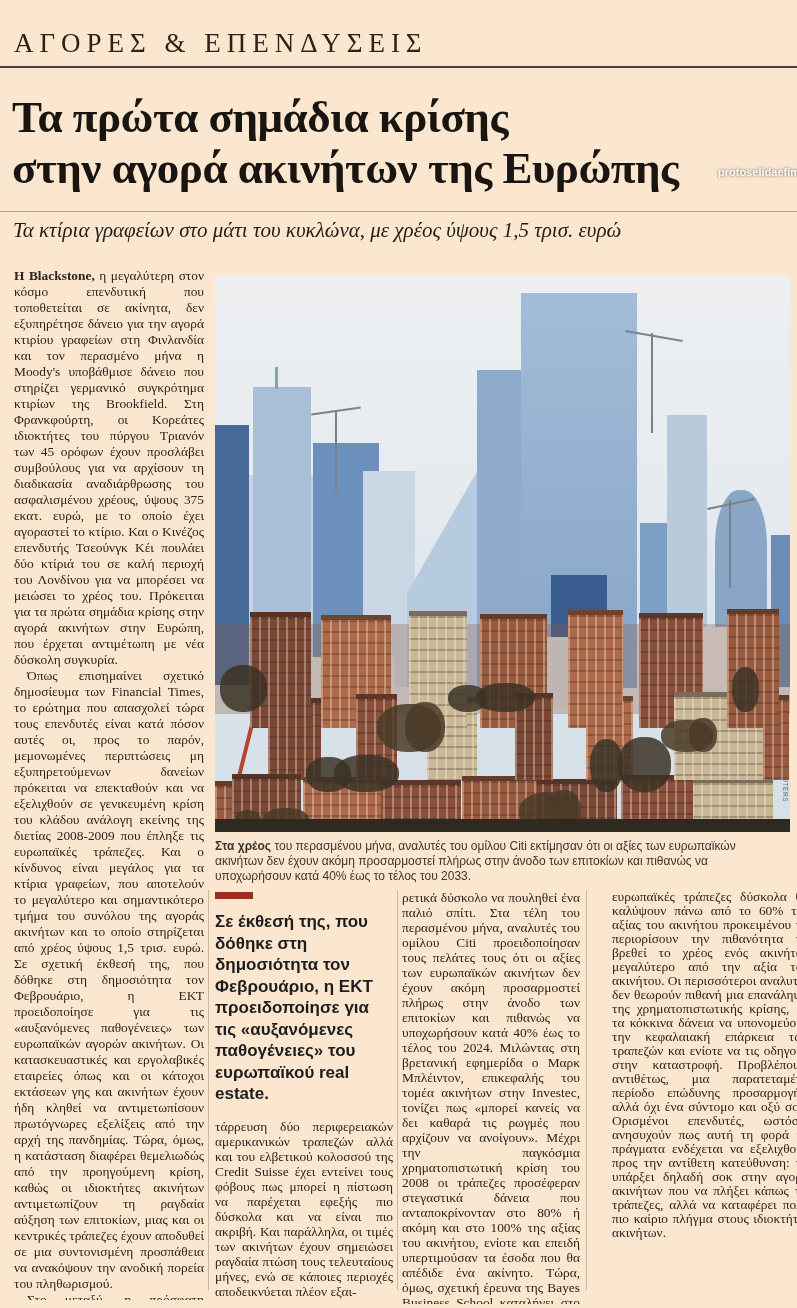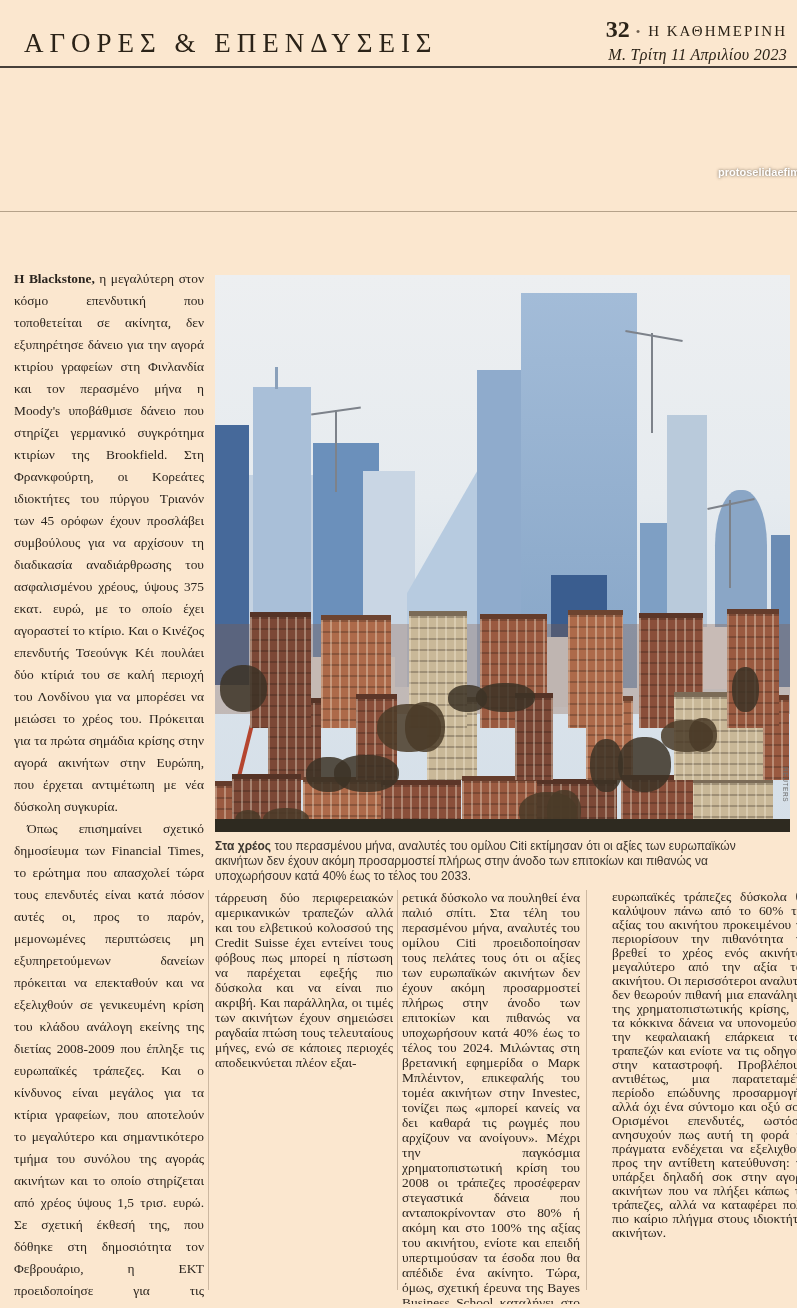--- a/index.html
+++ b/index.html
@@ -1,39 +1,39 @@
 <!DOCTYPE html>
 <html><head>
 <meta charset="utf-8">
 <style>
   html,body{margin:0;padding:0;background:#fbe7cf;}
   .page{position:relative;width:797px;height:1308px;background:#fbe7cf;overflow:hidden;
         font-family:"Liberation Serif","DejaVu Serif",serif;color:#2a241e;}
 
   
-  .hdr-section{position:absolute;left:24px;top:28px;font-size:27px;letter-spacing:6px;
+  .hdr-section{position:absolute;left:14px;top:28px;font-size:27px;letter-spacing:6px;
                color:#2b2318;font-weight:400;}
   .hdr-right{position:absolute;right:10px;top:16px;text-align:right;color:#2b2318;}
   .hdr-top{font-size:15px;letter-spacing:2px;}
   .hdr-pagenum{font-weight:bold;font-size:24px;letter-spacing:0;vertical-align:-1px;margin-right:6px;}
   .hdr-dot{color:#6b5d4d;font-size:13px;margin-right:6px;}
   .hdr-date{font-style:italic;font-size:16px;margin-top:3px;letter-spacing:.3px;}
   .hdr-rule{position:absolute;left:0;right:0;top:66px;height:2px;background:#47403a;}
 
   
   .headline{position:absolute;left:12px;top:92px;width:780px;font-size:45px;line-height:51px;
             font-weight:bold;color:#191511;letter-spacing:-0.5px;}
   .watermark{position:absolute;right:-3px;top:166px;font-family:"Liberation Sans","DejaVu Sans",sans-serif;
              font-size:11px;font-weight:bold;color:#ffffff;text-shadow:0 0 3px rgba(60,50,40,.8);z-index:9;}
   .sub-rule{position:absolute;left:0;right:0;top:211px;height:1px;background:#b5a28a;}
   .subtitle{position:absolute;left:13px;top:218px;width:770px;font-style:italic;font-size:21px;
             color:#211c17;}
 
   
-  .col{position:absolute;text-align:justify;overflow:hidden;font-size:13.4px;line-height:22px;}
+  .col{position:absolute;text-align:justify;overflow:hidden;font-size:13.4px;line-height:16px;}
   .col p{margin:0;}
   .col p.ind{text-indent:13px;}
   .lead{font-weight:bold;}
   .col1{left:14px;top:268px;width:190px;height:1032px;}
   .col2{left:215px;top:890px;width:178px;height:414px;line-height:15px;}
   .col3{left:402px;top:890px;width:178px;height:414px;line-height:15px;}
   .col4{left:612px;top:890px;width:197px;height:414px;line-height:14px;}
   .vrule{position:absolute;width:1px;background:rgba(80,60,40,.28);top:890px;height:400px;}
   .vr1{left:208px;}.vr2{left:397px;}.vr3{left:586px;}
 
@@ -95,31 +95,30 @@
            font-family:"Liberation Sans","DejaVu Sans",sans-serif;font-size:12px;line-height:15px;
            color:#3b352f;text-align:left;}
   .caption .cap-lead{font-weight:bold;}
 </style>
 </head>
 <body>
 
 <div class="page">
 
   <div class="hdr-section">ΑΓΟΡΕΣ &amp; ΕΠΕΝΔΥΣΕΙΣ</div>
-  <div class="hdr-right">
-    <div class="hdr-top">
-      <span class="hdr-pagenum">32</span><span class="hdr-dot">•</span><span>Η ΚΑΘΗΜΕΡΙΝΗ</span>
-    </div>
-    <div class="hdr-date">Μ. Τρίτη 11 Απριλίου 2023</div>
-  </div>
   <div class="hdr-rule"></div>
 
+  <h1 class="headline" style="margin:0;">
+    <span>Τα πρώτα σημάδια κρίσης</span><br>
+    <span>στην αγορά ακινήτων της Ευρώπης</span>
+  </h1>
   <div class="watermark">protoselidaefim</div>
 
   <div class="sub-rule"></div>
+  <div class="subtitle">Τα κτίρια γραφείων στο μάτι του κυκλώνα, με χρέος ύψους 1,5 τρισ. ευρώ</div>
 
   <div class="col col1">
     <p><span class="lead">Η Blackstone,</span> <span>η μεγαλύτερη στον κόσμο επενδυτική που τοποθετείται σε ακίνητα, δεν εξυπηρέτησε δάνειο για την αγορά κτιρίου γραφείων στη Φινλανδία και τον περασμένο μήνα η Moody's υποβάθμισε δάνειο που στηρίζει γερμανικό συγκρότημα κτιρίων της Brookfield. Στη Φρανκφούρτη, οι Κορεάτες ιδιοκτήτες του πύργου Τριανόν των 45 ορόφων έχουν προσλάβει συμβούλους για να αρχίσουν τη διαδικασία αναδιάρθρωσης του ασφαλισμένου χρέους, ύψους 375 εκατ. ευρώ, με το οποίο έχει αγοραστεί το κτίριο. Και ο Κινέζος επενδυτής Τσεούνγκ Κέι πουλάει δύο κτίριά του σε καλή περιοχή του Λονδίνου για να μπορέσει να μειώσει το χρέος του. Πρόκειται για τα πρώτα σημάδια κρίσης στην αγορά ακινήτων στην Ευρώπη, που έρχεται αντιμέτωπη με νέα δύσκολη συγκυρία.</span></p>
     <p class="ind">Όπως επισημαίνει σχετικό δημοσίευμα των Financial Times, το ερώτημα που απασχολεί τώρα τους επενδυτές είναι κατά πόσον αυτές οι, προς το παρόν, μεμονωμένες περιπτώσεις μη εξυπηρετούμενων δανείων πρόκειται να επεκταθούν και να εξελιχθούν σε γενικευμένη κρίση του κλάδου ανάλογη εκείνης της διετίας 2008-2009 που έπληξε τις ευρωπαϊκές τράπεζες. Και ο κίνδυνος είναι μεγάλος για τα κτίρια γραφείων, που αποτελούν το μεγαλύτερο και σημαντικότερο τμήμα του συνόλου της αγοράς ακινήτων και το οποίο στηρίζεται από χρέος ύψους 1,5 τρισ. ευρώ. Σε σχετική έκθεσή της, που δόθηκε στη δημοσιότητα τον Φεβρουάριο, η ΕΚΤ προειδοποίησε για τις «αυξανόμενες παθογένειες» των ευρωπαϊκών αγορών ακινήτων. Οι κατασκευαστικές και εργολαβικές εταιρείες όπως και οι κάτοχοι εκτάσεων γης και ακινήτων έχουν ήδη κληθεί να αντιμετωπίσουν πρωτόγνωρες εξελίξεις από την αρχή της πανδημίας. Τώρα, όμως, η κατάσταση διαφέρει θεμελιωδώς από την προηγούμενη κρίση, καθώς οι ιδιοκτήτες ακινήτων αντιμετωπίζουν τη ραγδαία αύξηση των επιτοκίων, μιας και οι κεντρικές τράπεζες έχουν αποδυθεί σε μια συντονισμένη προσπάθεια να ανακόψουν την ανοδική πορεία του πληθωρισμού.</p>
     <p class="ind">Στο μεταξύ, η πρόσφατη ιδιοκτήτες κρίση με την κα-</p>
   </div>
 
   <div class="photo">
     <div class="bld bA win"></div>
     <div class="bld b1 win"></div>
@@ -195,20 +194,24 @@
   <div class="caption">
     <span class="cap-lead">Στα χρέος</span>
     <span>του περασμένου μήνα, αναλυτές του ομίλου Citi εκτίμησαν ότι οι αξίες των ευρωπαϊκών ακινήτων δεν έχουν ακόμη προσαρμοστεί πλήρως στην άνοδο των επιτοκίων και πιθανώς να υποχωρήσουν κατά 40% έως το τέλος του 2033.</span>
   </div>
 
   <div class="vrule vr1"></div>
   <div class="vrule vr2"></div>
   <div class="vrule vr3"></div>
 
   <div class="col col2">
+    <div class="pullquote">
+      <div class="qbar"></div>
+      <div class="qtext">Σε έκθεσή της, που δόθηκε στη δημοσιότητα τον Φεβρουάριο, η ΕΚΤ προειδοποίησε για τις «αυξανόμενες παθογένειες» του ευρωπαϊκού real estate.</div>
+    </div>
     <p>τάρρευση δύο περιφερειακών αμερικανικών τραπεζών αλλά και του ελβετικού κολοσσού της Credit Suisse έχει εντείνει τους φόβους πως μπορεί η πίστωση να παρέχεται εφεξής πιο δύσκολα και να είναι πιο ακριβή. Και παράλληλα, οι τιμές των ακινήτων έχουν σημειώσει ραγδαία πτώση τους τελευταίους μήνες, ενώ σε κάποιες περιοχές αποδεικνύεται πλέον εξαι-</p>
   </div>
 
   <div class="col col3">
     <p>ρετικά δύσκολο να πουληθεί ένα παλιό σπίτι. Στα τέλη του περασμένου μήνα, αναλυτές του ομίλου Citi προειδοποίησαν τους πελάτες τους ότι οι αξίες των ευρωπαϊκών ακινήτων δεν έχουν ακόμη προσαρμοστεί πλήρως στην άνοδο των επιτοκίων και πιθανώς να υποχωρήσουν κατά 40% έως το τέλος του 2024. Μιλώντας στη βρετανική εφημερίδα ο Μαρκ Μπλέιντον, επικεφαλής του τομέα ακινήτων στην Investec, τονίζει πως «μπορεί κανείς να δει καθαρά τις ρωγμές που αρχίζουν να ανοίγουν». Μέχρι την παγκόσμια χρηματοπιστωτική κρίση του 2008 οι τράπεζες προσέφεραν στεγαστικά δάνεια που ανταποκρίνονταν στο 80% ή ακόμη και στο 100% της αξίας του ακινήτου, ενίοτε και επειδή υπερτιμούσαν τα έσοδα που θα απέδιδε ένα ακίνητο. Τώρα, όμως, σχετική έρευνα της Bayes Business School καταλήγει στο συμπέρασμα πως οι</p>
   </div>
 
   <div class="col col4">
     <p>ευρωπαϊκές τράπεζες δύσκολα θα καλύψουν πάνω από το 60% της αξίας του ακινήτου προκειμένου να περιορίσουν την πιθανότητα να βρεθεί το χρέος ενός ακινήτου μεγαλύτερο από την αξία του ακινήτου. Οι περισσότεροι αναλυτές δεν θεωρούν πιθανή μια επανάληψη της χρηματοπιστωτικής κρίσης, με τα κόκκινα δάνεια να υπονομεύουν την κεφαλαιακή επάρκεια των τραπεζών και ενίοτε να τις οδηγούν στην καταστροφή. Προβλέπουν, αντιθέτως, μια παρατεταμένη περίοδο επώδυνης προσαρμογής, αλλά όχι ένα σύντομο και οξύ σοκ. Ορισμένοι επενδυτές, ωστόσο, ανησυχούν πως αυτή τη φορά τα πράγματα ενδέχεται να εξελιχθούν προς την αντίθετη κατεύθυνση: να υπάρξει δηλαδή σοκ στην αγορά ακινήτων που να πλήξει κάπως τις τράπεζες, αλλά να καταφέρει πολύ πιο καίριο πλήγμα στους ιδιοκτήτες ακινήτων.</p>
   </div>

